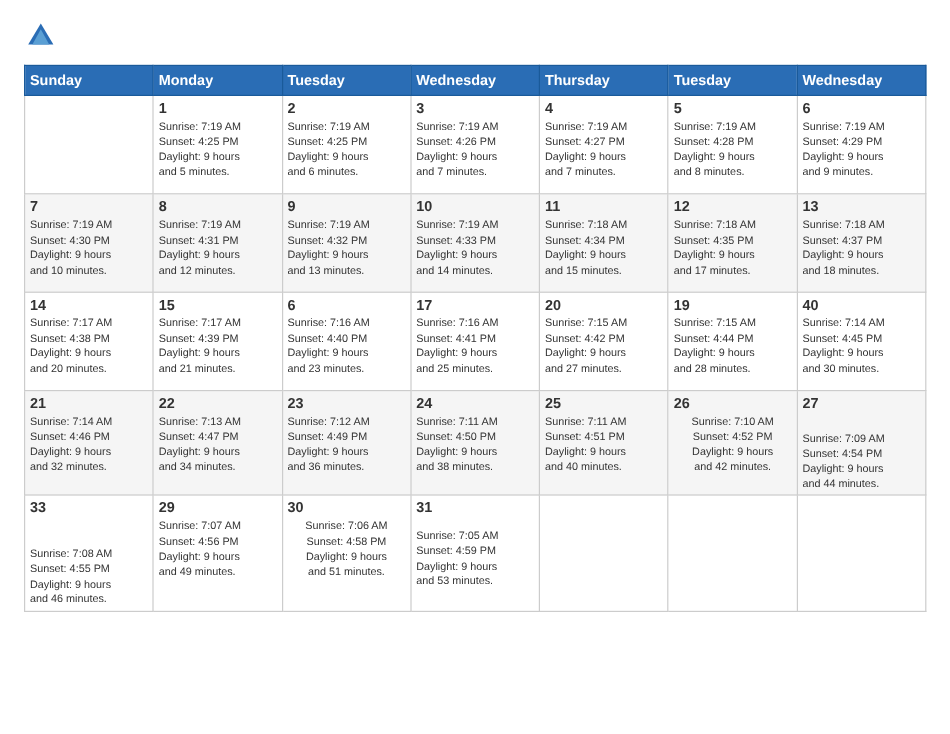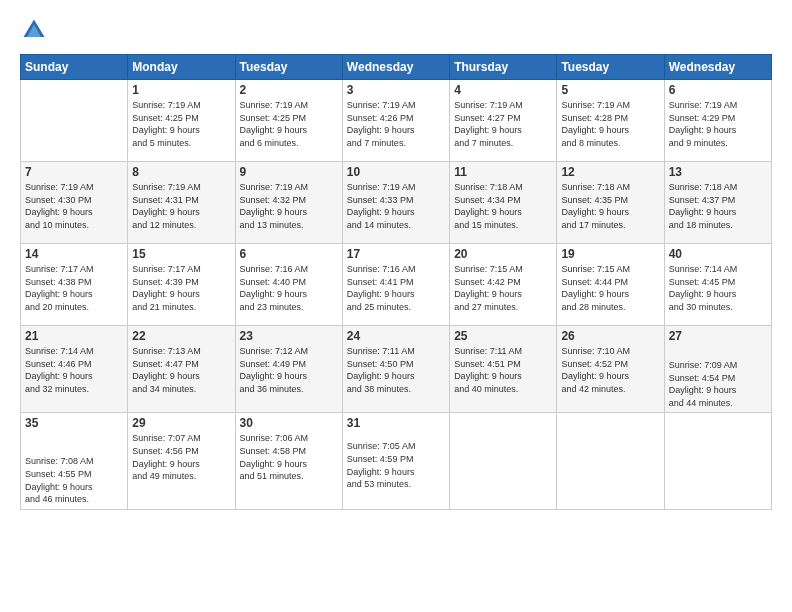--- a/index.html
+++ b/index.html
@@ -314,51 +314,51 @@
           </td>
           <td>
             <span class="day-number">25</span>
             <div class="day-info" style="white-space: pre-line;">Sunrise: 7:11 AM
 Sunset: 4:51 PM
 Daylight: 9 hours
 and 40 minutes.</div>
           </td>
           <td>
             <span class="day-number">26</span>
-            <div class="day-info" style="white-space: pre-line;">Sunrise: 7:10 AM
+            <div class="day-info" style="white-space: pre-line; text-align: center;">Sunrise: 7:10 AM
 Sunset: 4:52 PM
 Daylight: 9 hours
 and 42 minutes.</div>
           </td>
           <td>
             <span class="day-number">27</span>
             <div class="day-info" style="white-space: pre-line; margin-top: 16px;">Sunrise: 7:09 AM
 Sunset: 4:54 PM
 Daylight: 9 hours
 and 44 minutes.</div>
           </td>
         </tr>
         <tr>
           <td>
-            <span class="day-number">35</span>
+            <span class="day-number">33</span>
             <div class="day-info" style="white-space: pre-line; margin-top: 25px;">Sunrise: 7:08 AM
 Sunset: 4:55 PM
 Daylight: 9 hours
 and 46 minutes.</div>
           </td>
           <td>
             <span class="day-number">29</span>
             <div class="day-info" style="white-space: pre-line;">Sunrise: 7:07 AM
 Sunset: 4:56 PM
 Daylight: 9 hours
 and 49 minutes.</div>
           </td>
           <td>
             <span class="day-number">30</span>
-            <div class="day-info" style="white-space: pre-line;">Sunrise: 7:06 AM
+            <div class="day-info" style="white-space: pre-line; text-align: center;">Sunrise: 7:06 AM
 Sunset: 4:58 PM
 Daylight: 9 hours
 and 51 minutes.</div>
           </td>
           <td>
             <span class="day-number">31</span>
             <div class="day-info" style="white-space: pre-line; margin-top: 10px;">Sunrise: 7:05 AM
 Sunset: 4:59 PM
 Daylight: 9 hours
 and 53 minutes.</div>

